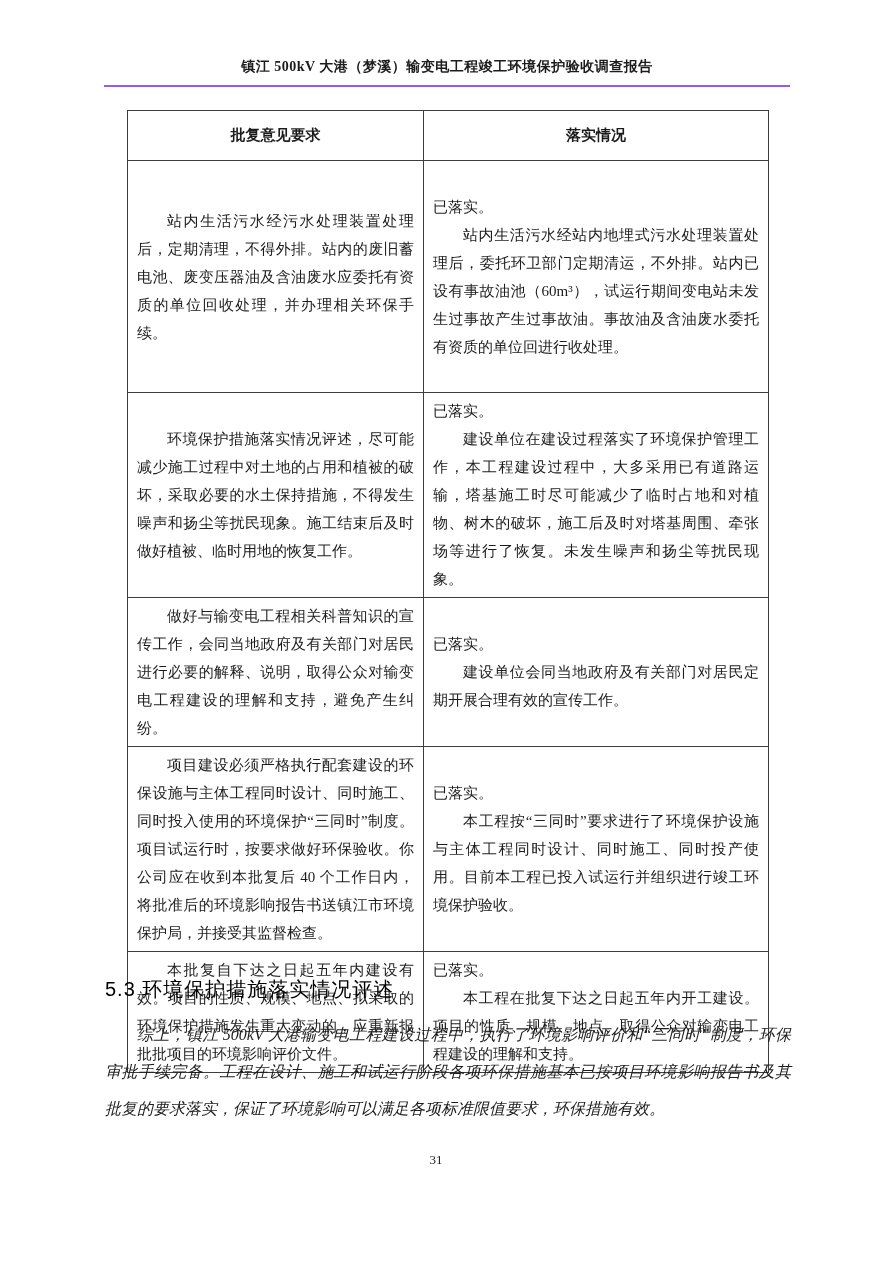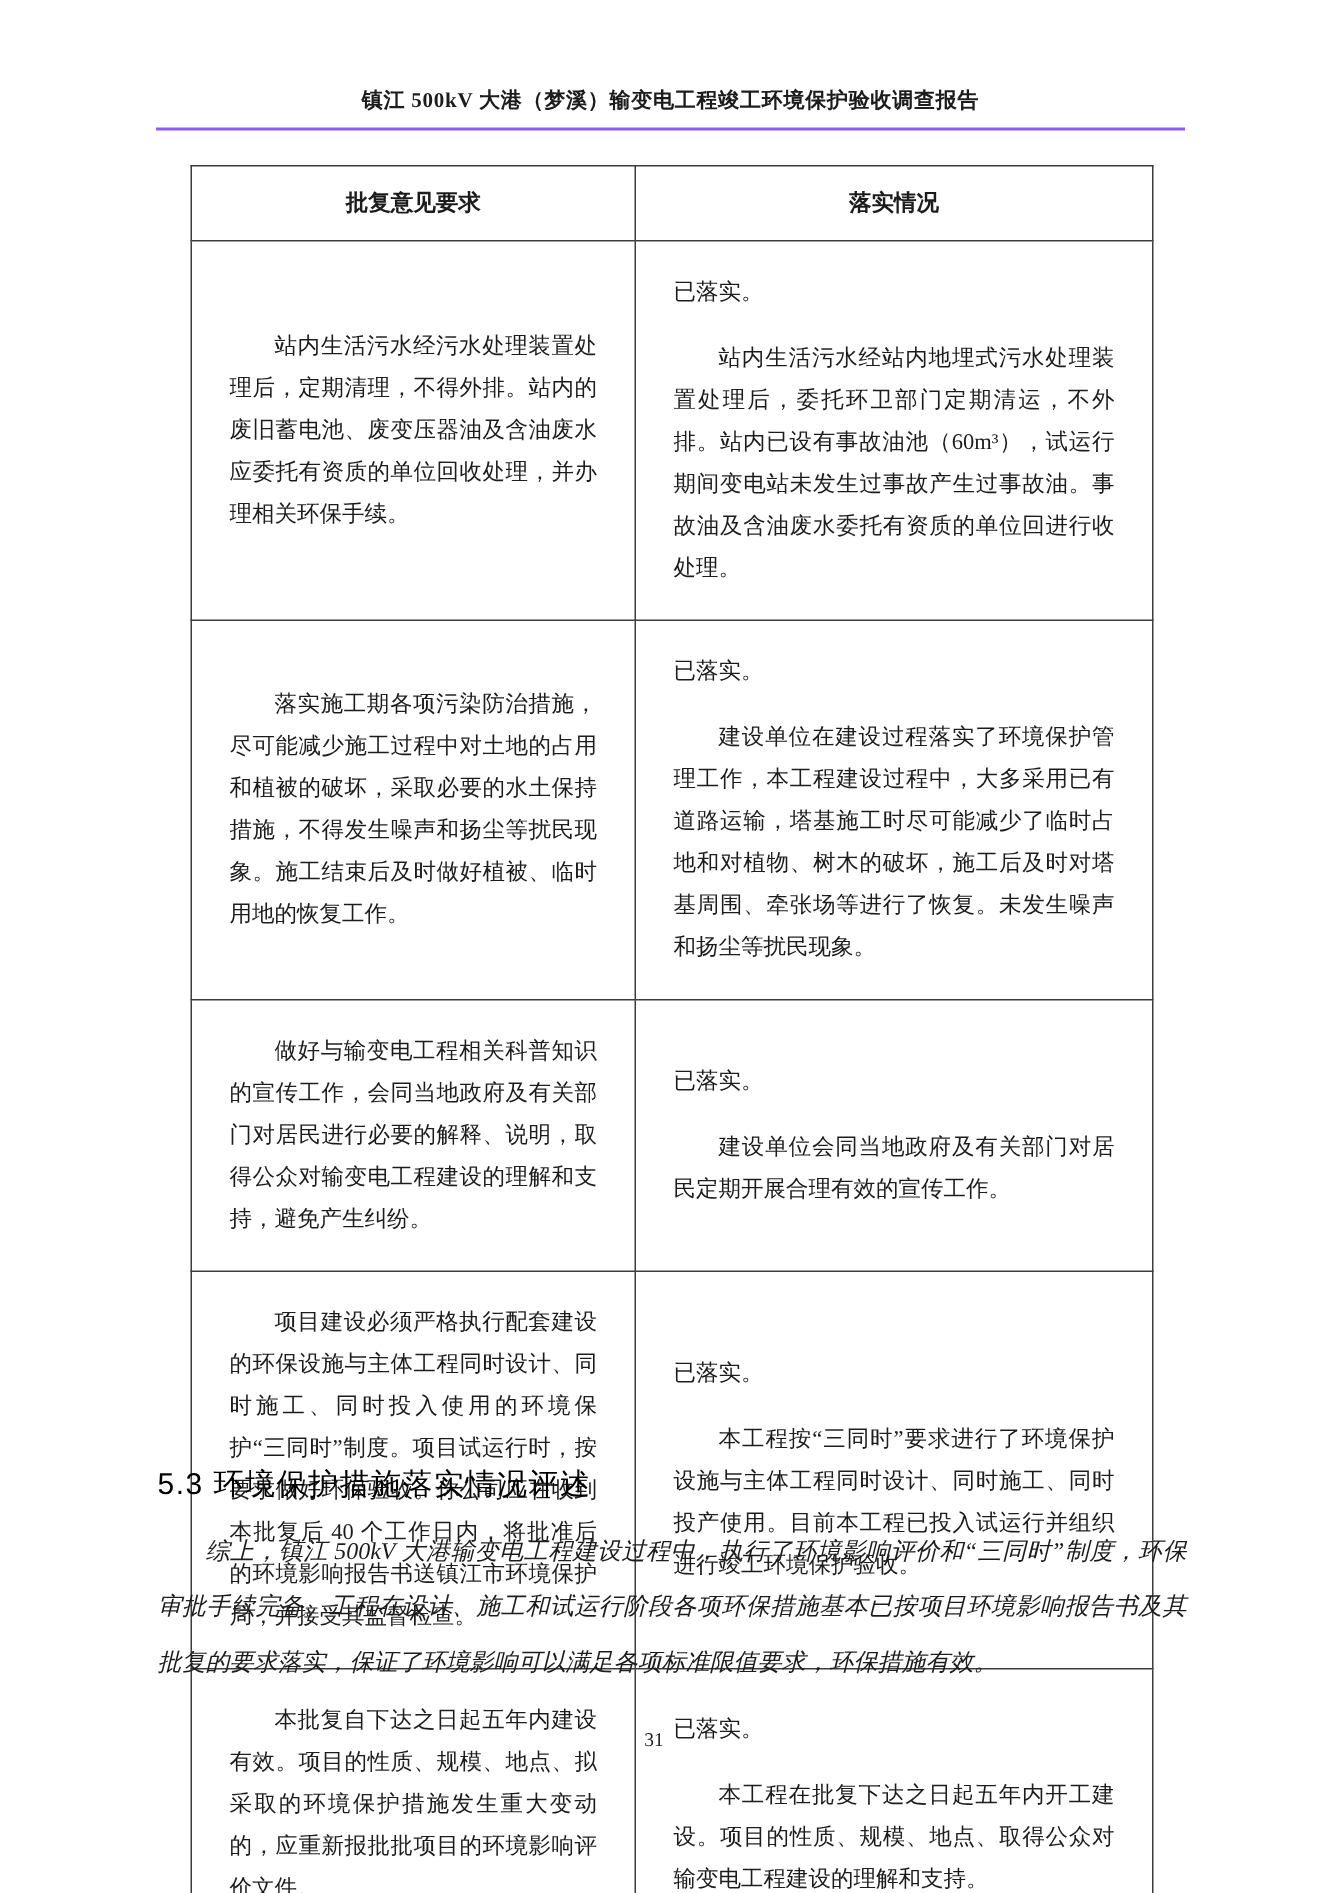--- a/index.html
+++ b/index.html
@@ -55,21 +55,21 @@
   .doc-table th {
     height: 30px;
     font-weight: bold;
     text-align: center;
     padding: 15px 4px;
   }
   .doc-table td {
     line-height: 28px;
     text-align: justify;
   }
-  .doc-table td p { margin: 16px; }
+  .doc-table td p { margin: 0; }
   .doc-table p.indent { text-indent: 2em; }
   tr.r1 td { height: 232px; }
   tr.r2 td { height: 166px; }
   tr.r3 td { height: 144px; }
   tr.r4 td { height: 175px; }
   tr.r5 td { height: 111px; }
   
   .section-heading {
     position: absolute;
     top: 976px;
@@ -128,21 +128,21 @@
           <p class="indent">站内生活污水经污水处理装置处理后，定期清理，不得外排。站内的废旧蓄电池、废变压器油及含油废水应委托有资质的单位回收处理，并办理相关环保手续。</p>
         </td>
         <td>
           <p>已落实。</p>
           <p class="indent">站内生活污水经站内地埋式污水处理装置处理后，委托环卫部门定期清运，不外排。站内已设有事故油池（60m³），试运行期间变电站未发生过事故产生过事故油。事故油及含油废水委托有资质的单位回进行收处理。</p>
         </td>
       </tr>
 
       <tr class="r2">
         <td>
-          <p class="indent">落实施工期各项污染防治措施，尽可能减少施工过程中对土地的占用和植被的破坏，采取必要的水土保持措施，不得发生噪声和扬尘等扰民现象。施工结束后及时做好植被、临时用地的恢复工作。</p>
+          <p class="indent">环境保护措施落实情况评述，尽可能减少施工过程中对土地的占用和植被的破坏，采取必要的水土保持措施，不得发生噪声和扬尘等扰民现象。施工结束后及时做好植被、临时用地的恢复工作。</p>
         </td>
         <td>
           <p>已落实。</p>
           <p class="indent">建设单位在建设过程落实了环境保护管理工作，本工程建设过程中，大多采用已有道路运输，塔基施工时尽可能减少了临时占地和对植物、树木的破坏，施工后及时对塔基周围、牵张场等进行了恢复。未发生噪声和扬尘等扰民现象。</p>
         </td>
       </tr>
 
       <tr class="r3">
         <td>
           <p class="indent">做好与输变电工程相关科普知识的宣传工作，会同当地政府及有关部门对居民进行必要的解释、说明，取得公众对输变电工程建设的理解和支持，避免产生纠纷。</p>

